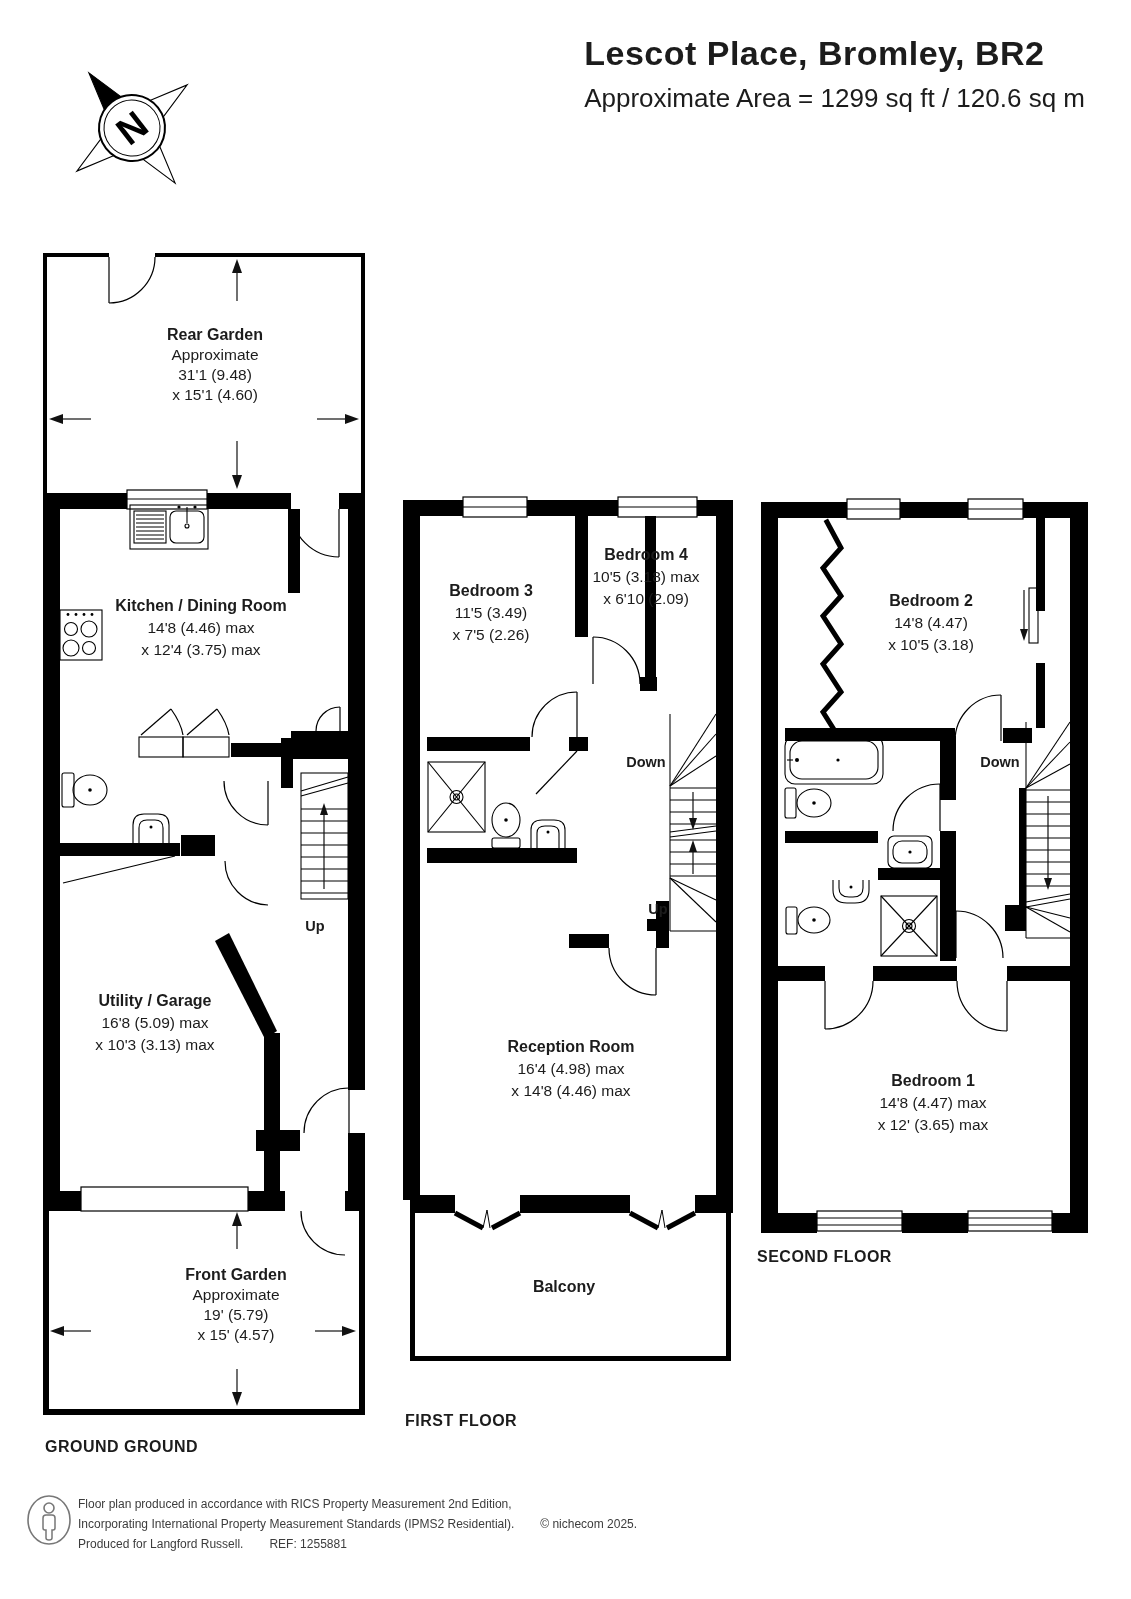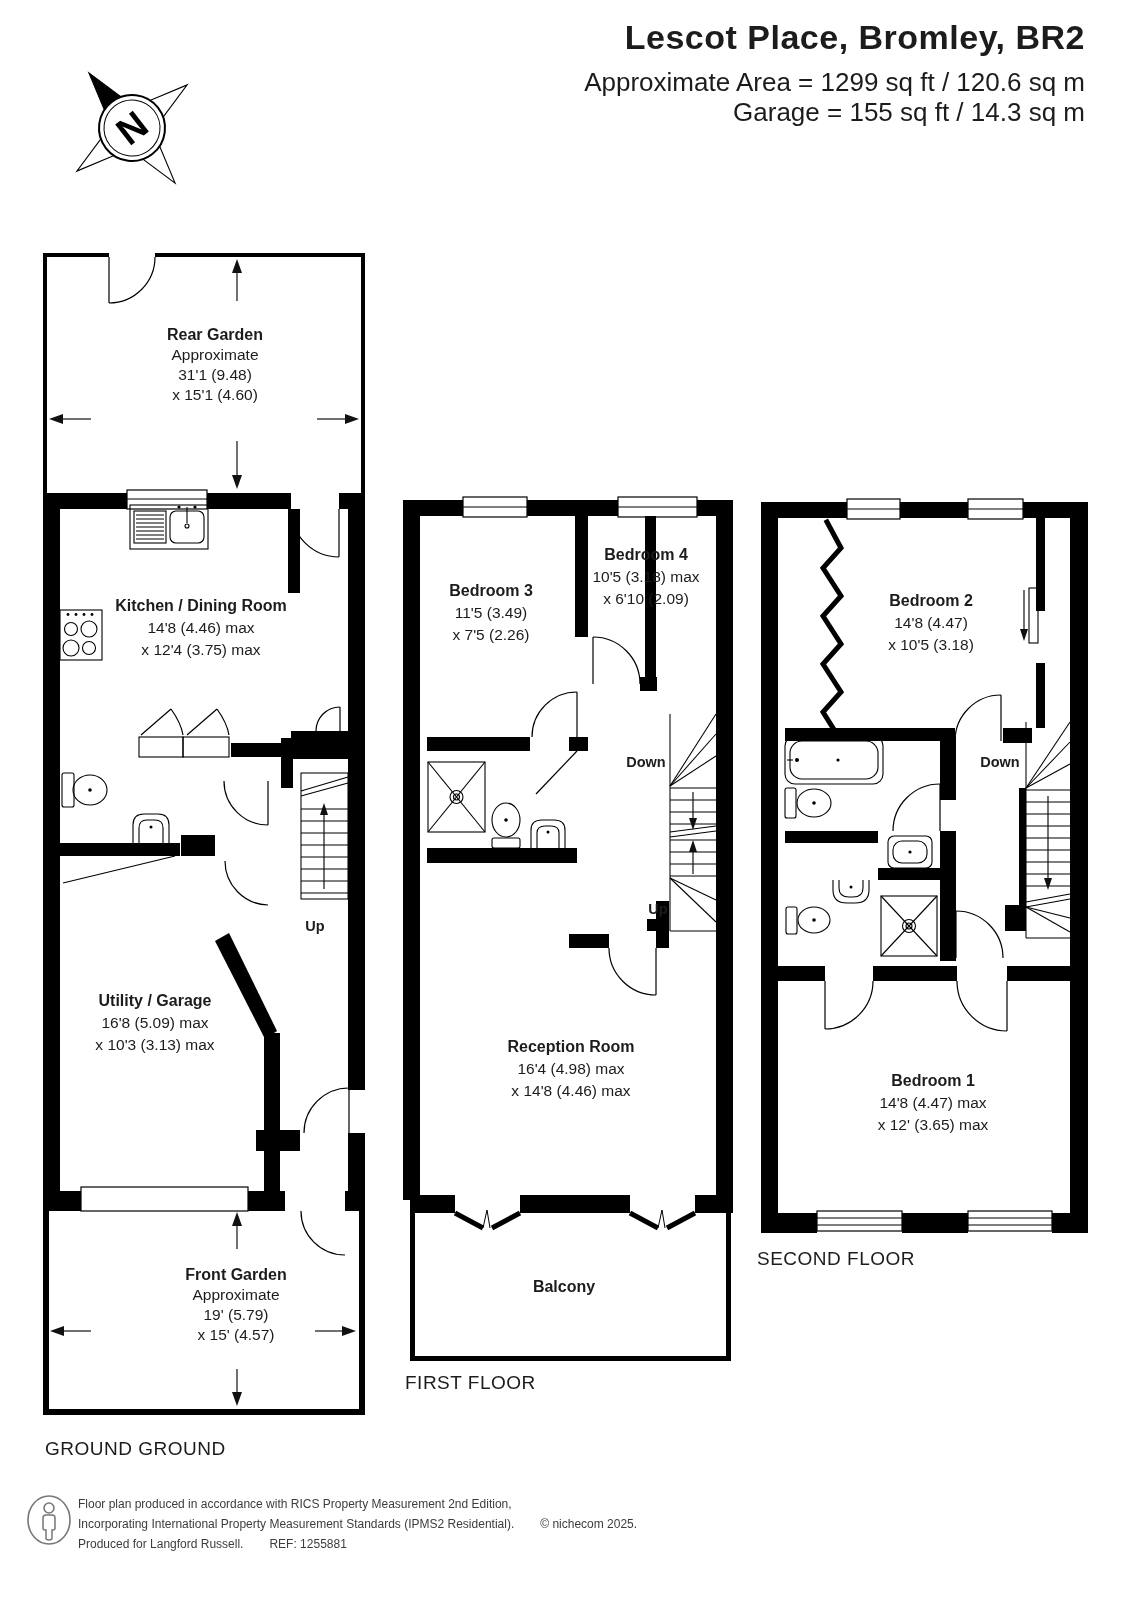--- a/index.html
+++ b/index.html
@@ -1,26 +1,26 @@
 <!DOCTYPE html>
 <html><head>
 <meta charset="utf-8">
 <style>
   html,body { margin:0; padding:0; background:#fff; }
   #page {
     position:relative; width:1131px; height:1599px; background:#ffffff;
     font-family:"Liberation Sans", sans-serif; color:#1c1c1c; overflow:hidden;
   }
   
-  #header { position:absolute; top:18px; right:46px; text-align:right; }
+  #header { position:absolute; top:34px; right:46px; }
   #header .title { font-size:34px; font-weight:bold; letter-spacing:.5px; margin-bottom:10px; }
   #header .area-line { font-size:26px; line-height:30px; }
   #header .disclaimer { font-size:15px; margin-top:5px; }
   
-  .floor-caption { position:absolute; font-size:19px; font-weight:normal; letter-spacing:.5px; }
+  .floor-caption { position:absolute; font-size:16px; font-weight:bold; letter-spacing:.5px; }
   
   .wall { fill:#000; stroke:none; }
   .thin1 { fill:none; stroke:#000; stroke-width:1.1; }
   .arc   { fill:none; stroke:#000; stroke-width:1.2; }
   .win   { fill:#fff; stroke:#000; stroke-width:1.2; }
   .dimln { stroke:#111; stroke-width:1.2; }
   .dimhd { fill:#111; stroke:none; }
   .tread { stroke:#000; stroke-width:1.05; fill:none; }
   .zig   { fill:none; stroke:#000; stroke-width:5; stroke-linecap:square; }
   text.rn { font-family:"Liberation Sans",sans-serif; font-size:16px; font-weight:bold; fill:#1c1c1c; text-anchor:middle; }
@@ -42,21 +42,20 @@
       <polygon points="82,6 97,61 82,76 67,61" fill="#000"></polygon>
       <circle cx="82" cy="76" r="33" fill="#fff" stroke="#000" stroke-width="2"></circle>
       <circle cx="82" cy="76" r="28" fill="none" stroke="#000" stroke-width="1"></circle>
       <text x="82" y="89" text-anchor="middle" style="font-family:'Liberation Sans',sans-serif;font-size:38px;font-weight:bold" fill="#000">N</text>
     </g>
   </svg>
 
   <div id="header">
     <div class="title">Lescot Place, Bromley, BR2</div>
     <div class="area-line">Approximate Area = 1299 sq ft / 120.6 sq m</div>
-    <div class="area-line">Garage = 155 sq ft / 14.3 sq m</div>
   </div>
 
   <svg style="position:absolute;left:43px;top:243px" width="322" height="1175" viewBox="0 0 322 1175">
 
     <g>
       <rect class="wall" x="0" y="10" width="4" height="242"></rect>
       <rect class="wall" x="0" y="10" width="66" height="4"></rect>
       <rect class="wall" x="112" y="10" width="210" height="4"></rect>
       <rect class="wall" x="318" y="10" width="4" height="242"></rect>
       <line class="arc" x1="66" y1="14" x2="66" y2="60"></line>
@@ -351,21 +350,21 @@
       <path d="M255 742 L259 724 L262 742" fill="none" stroke-width="1"></path>
     </g>
 
     <g>
       <rect class="wall" x="7" y="727" width="5" height="148"></rect>
       <rect class="wall" x="7" y="870" width="321" height="5"></rect>
       <rect class="wall" x="323" y="727" width="5" height="148"></rect>
     </g>
     <text class="rn" x="161" y="806">Balcony</text>
   </svg>
-  <div class="floor-caption" style="left:405px;top:1372px">FIRST FLOOR</div>
+  <div class="floor-caption" style="left:405px;top:1412px">FIRST FLOOR</div>
 
   <svg style="position:absolute;left:753px;top:486px" width="335" height="760" viewBox="0 0 335 760">
     <g>
       <rect class="wall" x="8" y="16" width="86" height="16"></rect>
       <rect class="wall" x="147" y="16" width="68" height="16"></rect>
       <rect class="wall" x="270" y="16" width="65" height="16"></rect>
       <rect class="wall" x="8" y="32" width="17" height="695"></rect>
       <rect class="wall" x="317" y="32" width="18" height="715"></rect>
       <rect class="wall" x="8" y="727" width="56" height="20"></rect>
       <rect class="wall" x="149" y="727" width="66" height="20"></rect>

